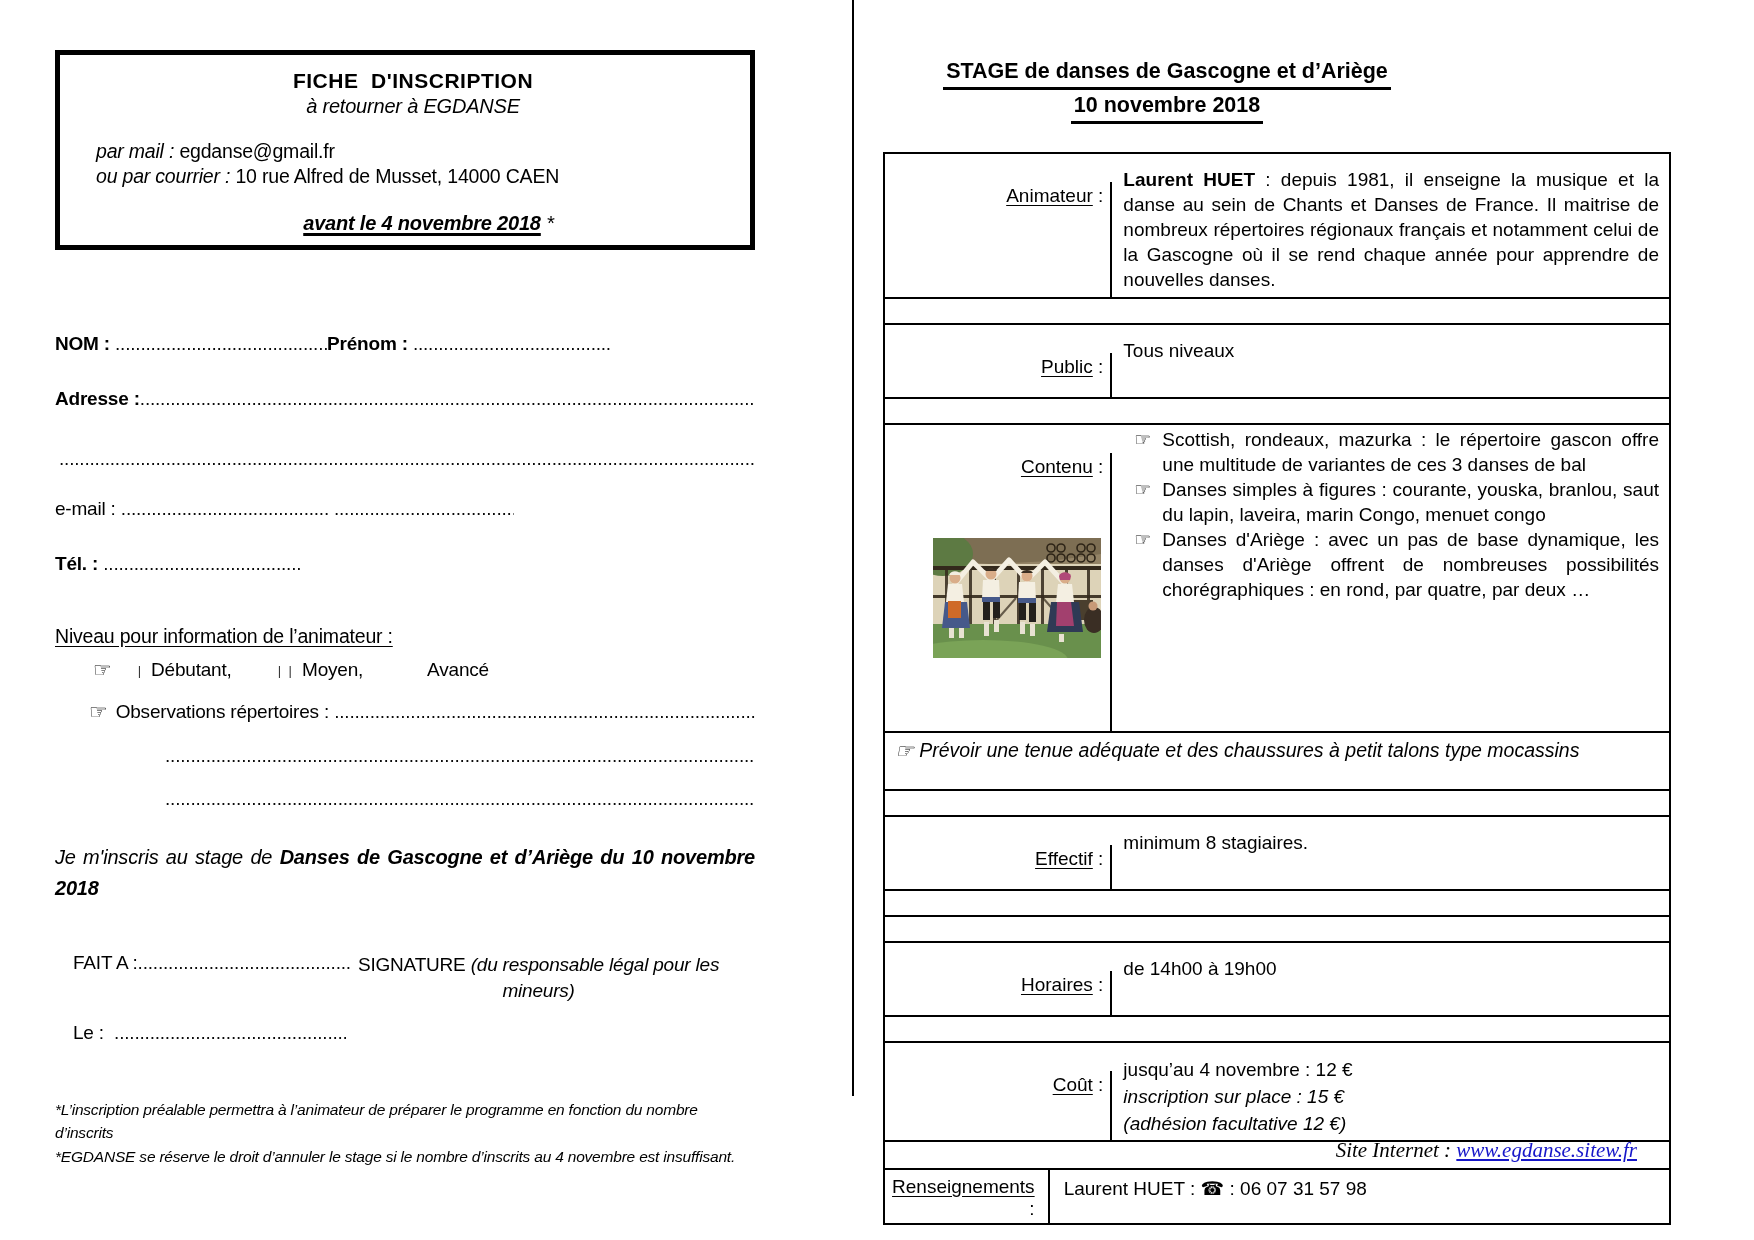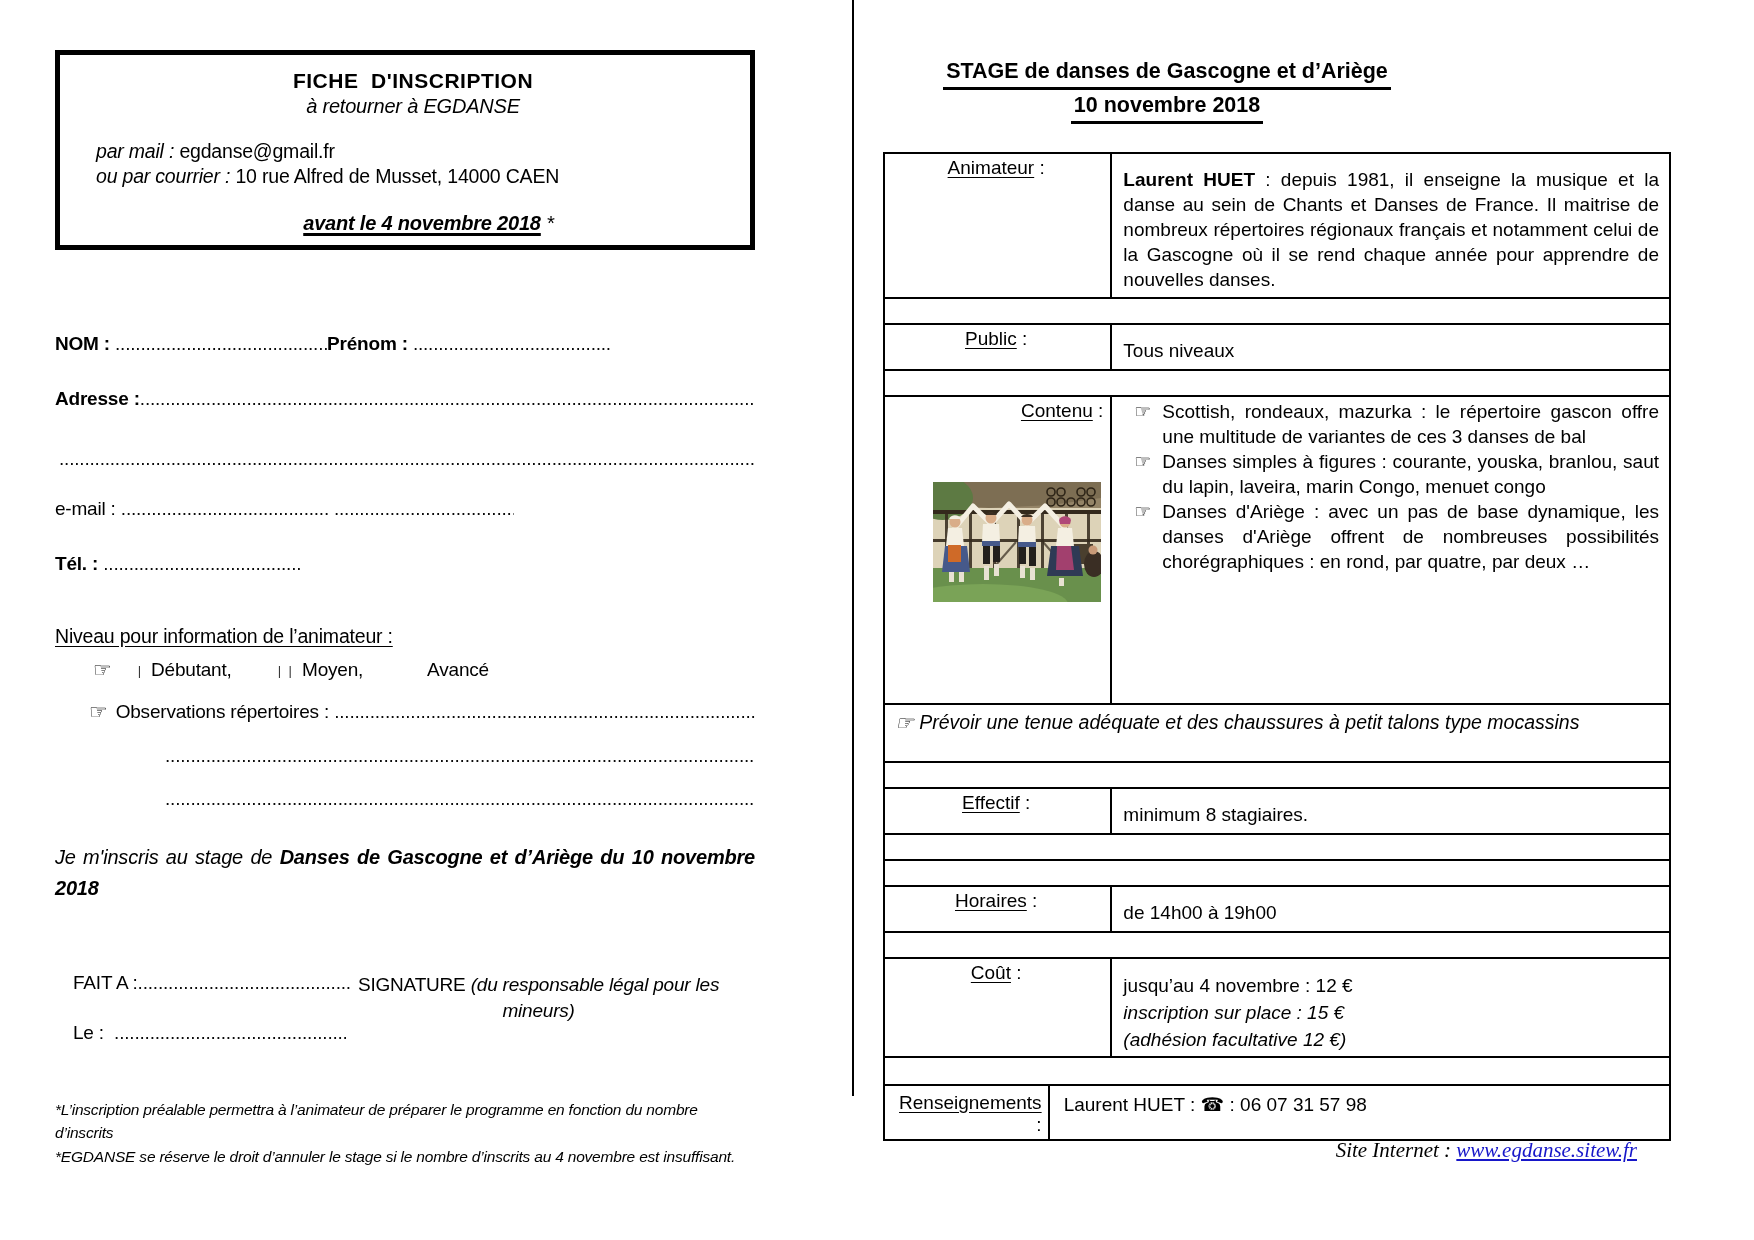--- a/index.html
+++ b/index.html
@@ -29,37 +29,37 @@
 
   .niveau-h { text-decoration:underline; text-underline-offset:3px; font-size:19.5px; }
   .finger { font-size:21px; line-height:1; position:relative; top:1px; }
   .tick { font-size:13px; color:#333; letter-spacing:2px; position:relative; top:-1px; }
   .level-line { padding-left:38px; display:flex; align-items:baseline; gap:8px; }
   .obs-line { padding-left:34px; }
 
   .inscris { font-style:italic; font-size:20px; line-height:31px; text-align:justify; }
   .inscris b { font-weight:bold; }
 
-  .fait-line { display:flex; align-items:flex-start; padding-left:18px;margin-top:20px; }
+  .fait-line { display:flex; align-items:flex-start; padding-left:18px; }
   .sig-wrap { width:362px; text-align:center; font-size:19px; line-height:26px; }
   .sig-note { font-style:italic; }
   .le-line { padding-left:18px; }
 
   .footnotes { font-style:italic; font-size:15.5px; line-height:23px; width:690px; letter-spacing:-0.2px; }
   .footnotes p { margin-bottom:1px; }
 
   
   .right-page { position:absolute; left:883px; top:0; width:790px; height:1240px; font-size:19px; }
   .r-title { position:absolute; top:56px; left:0; width:568px; text-align:center; font-weight:bold; font-size:21.5px; line-height:30px; }
   .r-title .u { border-bottom:3px solid #000; padding:0 3px 1px 3px; display:inline-block; }
 
   .rtable { position:absolute; top:152px; left:0; width:788px; border:2px solid #000; }
   .trow { display:flex; border-bottom:2px solid #000; }
   .trow:last-child { border-bottom:none; }
-  .tlabel { width:29%; border-right:2px solid #000; text-align:center; padding:3px 7px 19px 4px; }
+  .tlabel { width:29%; border-right:2px solid #000; text-align:right; padding:3px 7px 19px 4px;margin-top:28px; }
   .tlabel .u, .tlabel-w .u { text-decoration:underline; text-underline-offset:3px; }
   .tvalue { flex:1; padding:13px 10px 3px 11px; line-height:25px; }
   .just { text-align:justify; }
   .spacer { min-height:26px; }
   .spacer-lg { min-height:28px; }
 
   .row-animateur { min-height:145px; }
   .row-public { min-height:32px; }
   .row-contenu { min-height:308px;gap:7px; }
   .row-tenue { min-height:58px; }
@@ -70,21 +70,21 @@
   .contenu-label { display:flex; flex-direction:column; align-items:flex-end; }
   .photo-wrap { margin-top:60px; align-self:flex-start; margin-left:44px; }
 
   .bullets { padding-top:2px; }
   .bullet { display:flex; align-items:flex-start; }
   .bullet .finger { width:32px; flex:none; font-size:19px; top:3px; text-align:left; padding-left:4px; }
   .bullet .btxt { flex:1; text-align:justify; line-height:25px; }
 
   .tenue-cell { width:100%; padding:4px 10px; font-style:italic; font-size:19.5px; line-height:26px; text-align:justify; }
   .cout-lines div { line-height:27px; }
-  .tlabel-w { width:21%; border-right:2px solid #000; text-align:right; padding:6px 6px 3px 4px; }
+  .tlabel-w { width:21%; border-right:2px solid #000; text-align:right; padding:6px 13px 3px 4px; }
   .rens-value { flex:1; padding:7px 10px 3px 14px; }
 
   .site-line { position:absolute; top:1138px; left:0; width:788px; text-align:right; padding-right:34px;
                font-family:"Liberation Serif", serif; font-style:italic; font-size:21px; }
   .site-line a { color:#1717c9; text-decoration:underline; }
 </style>
 </head>
 <body>
 
 <div class="sheet">

